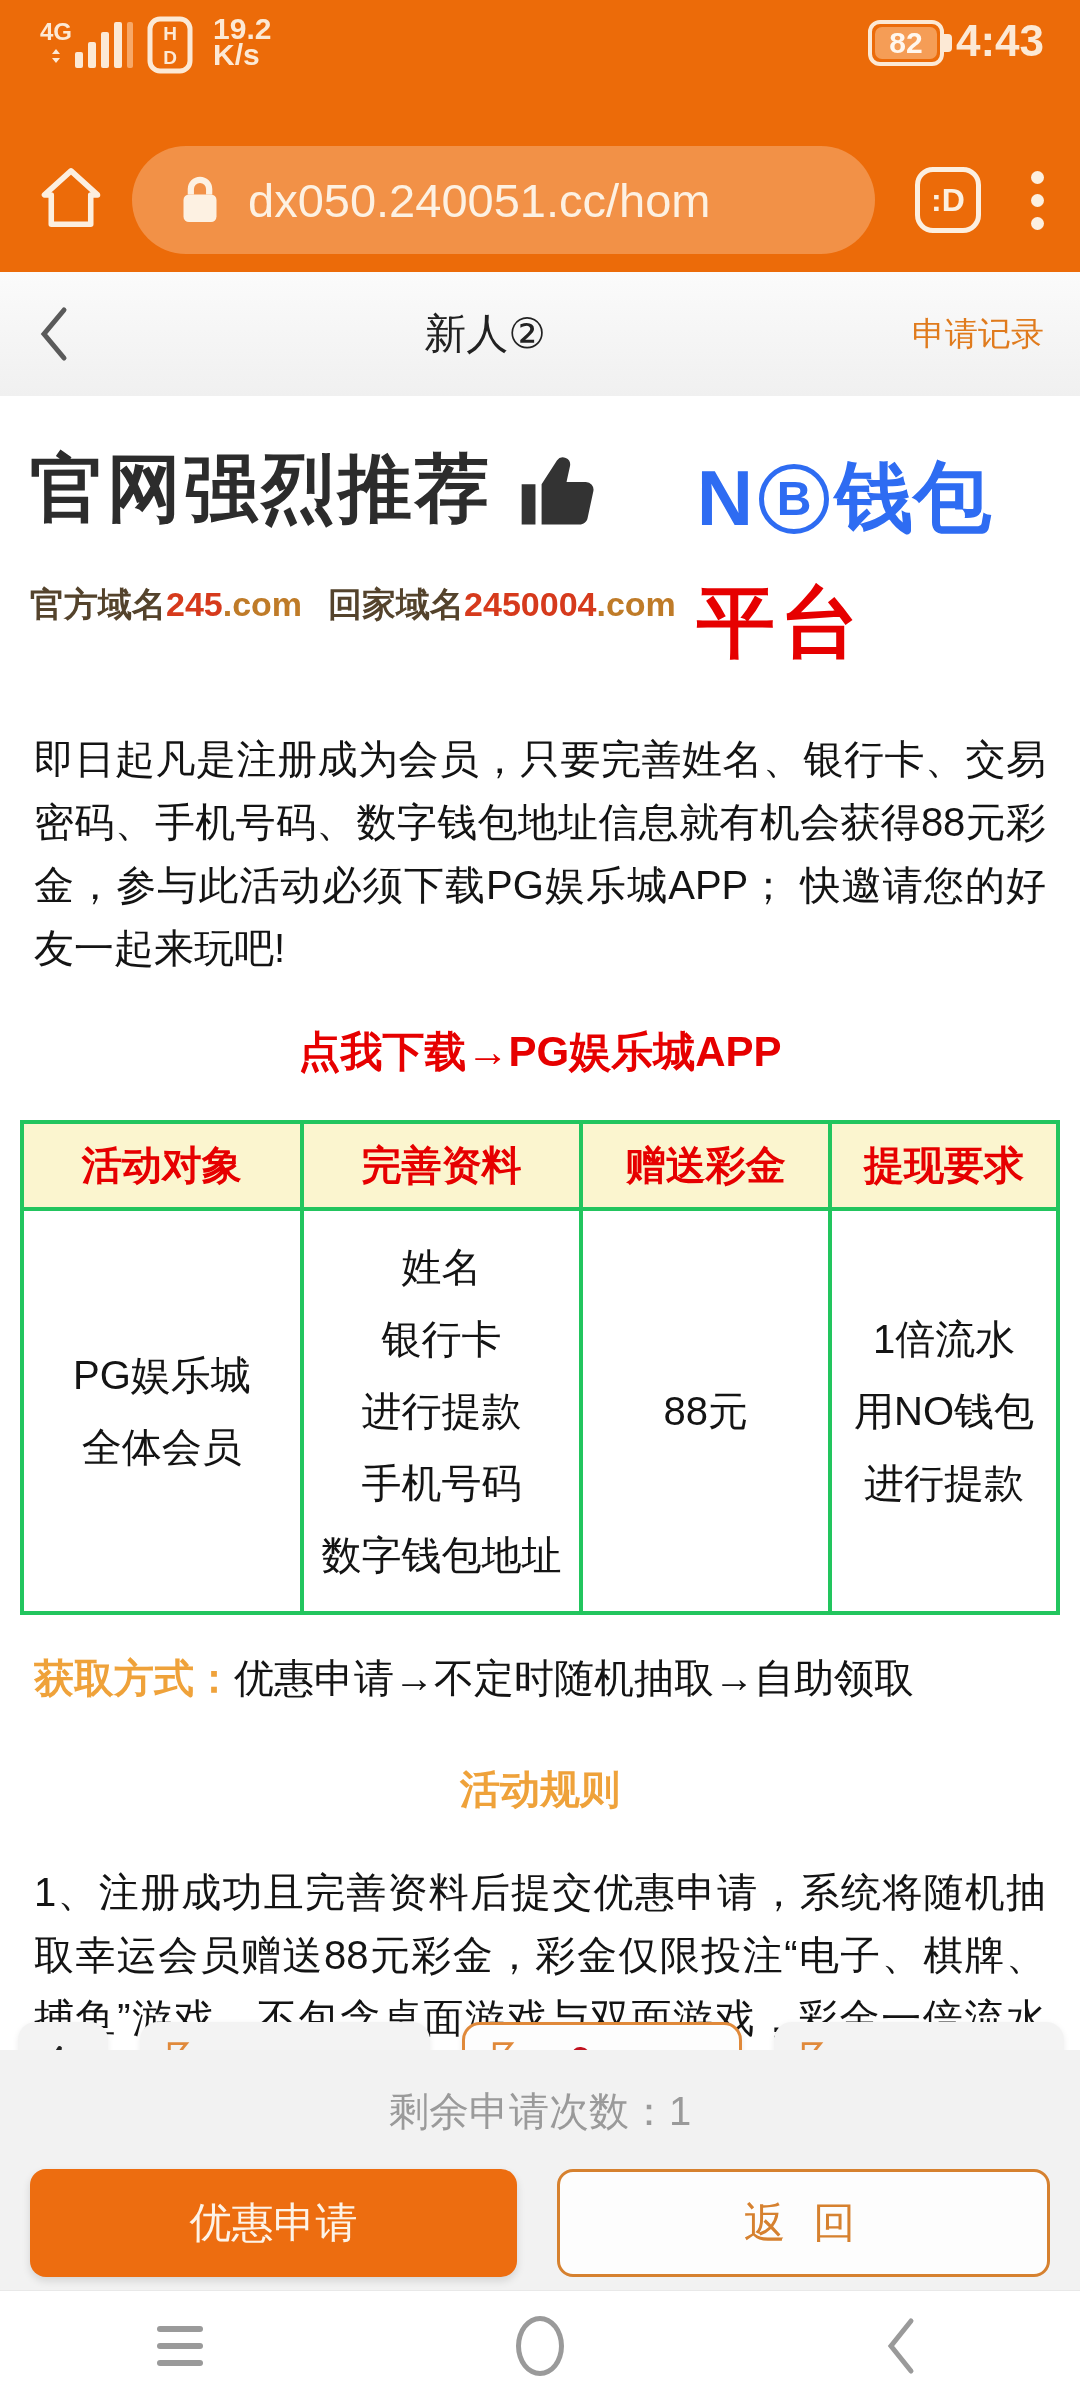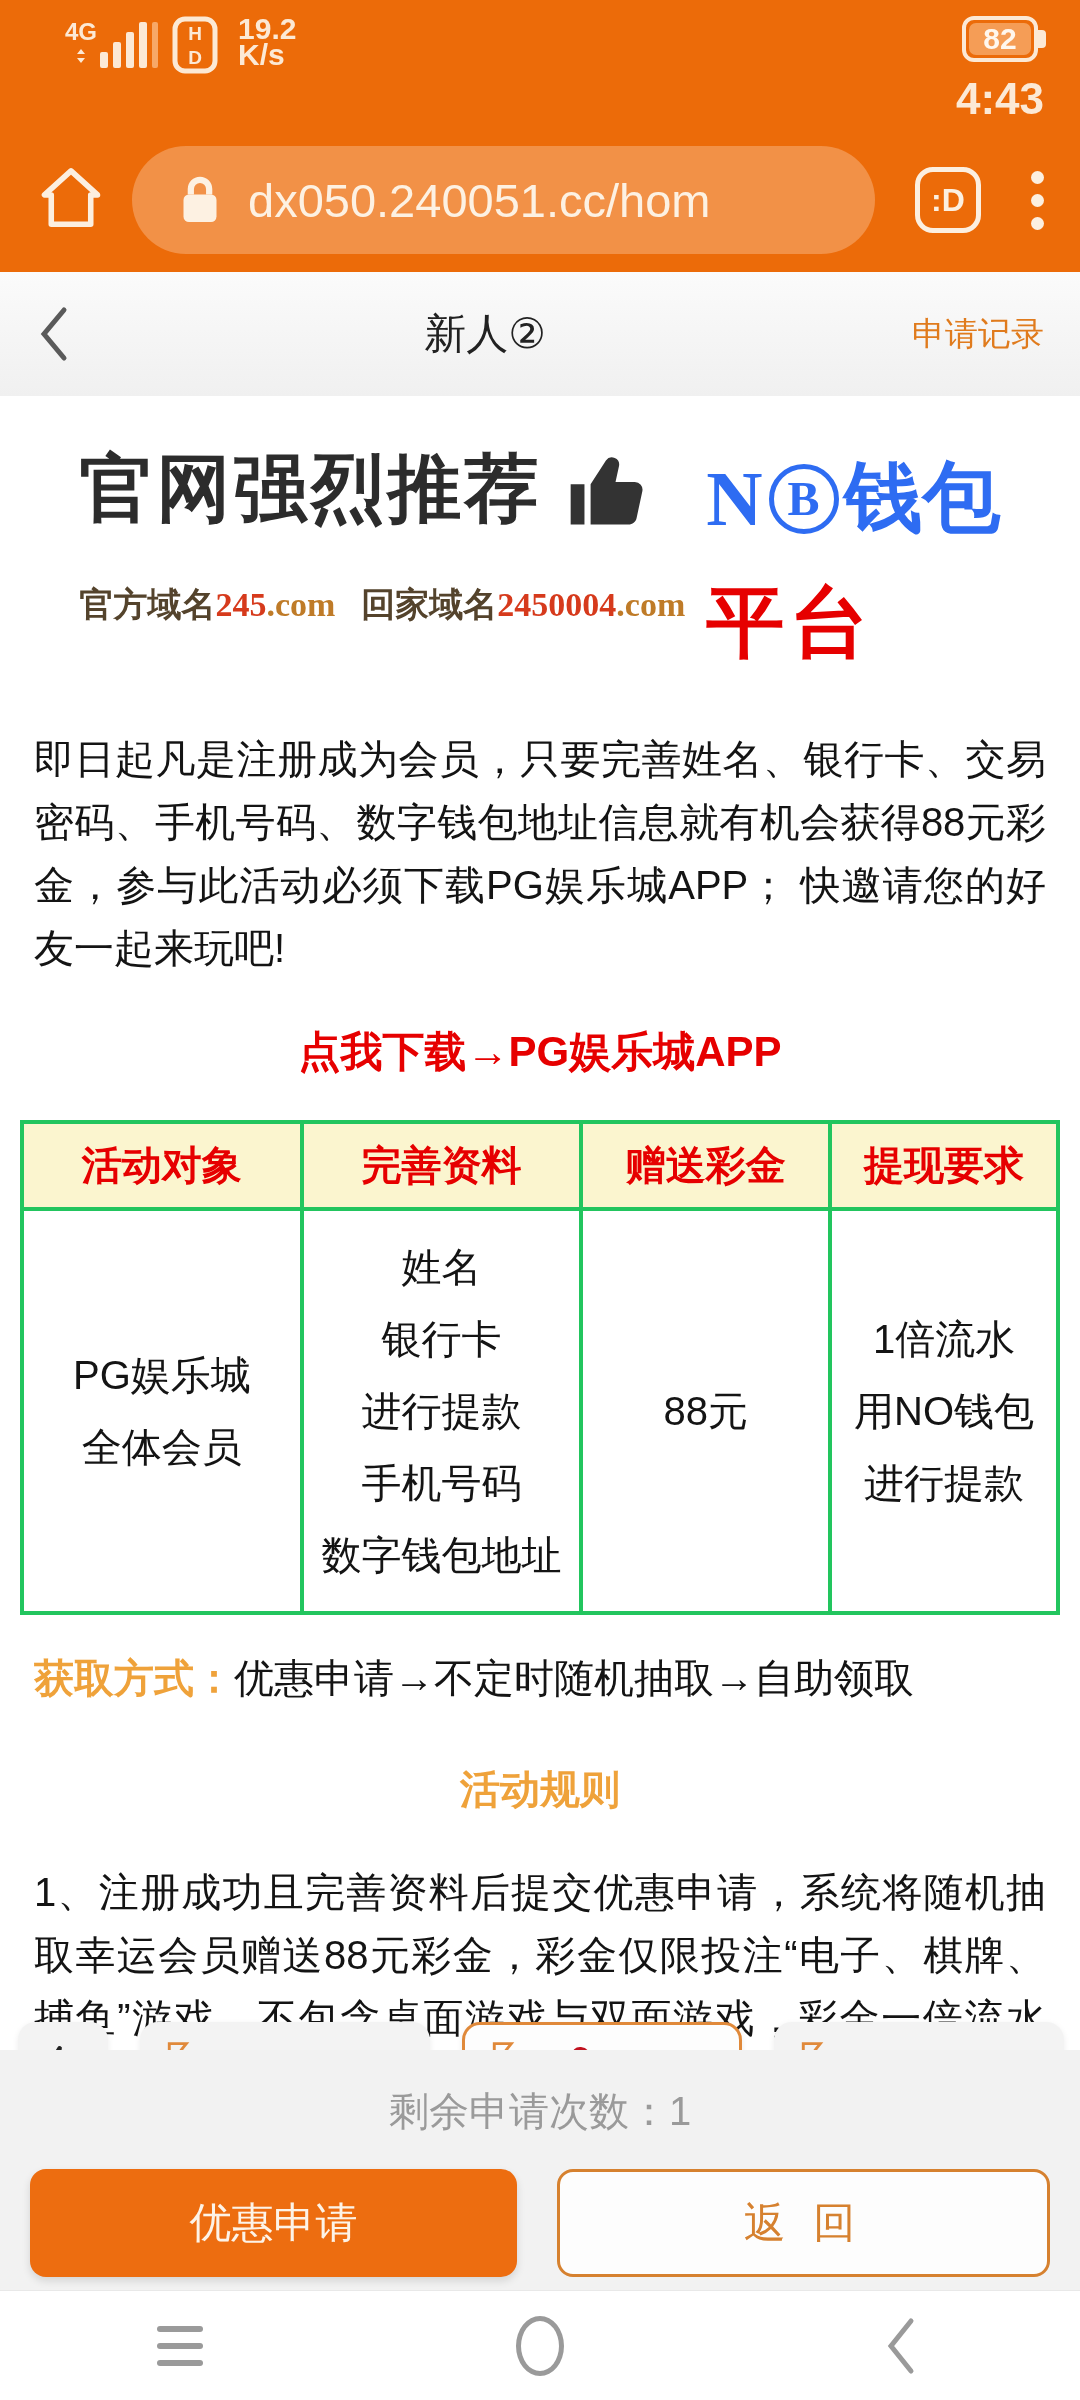--- a/index.html
+++ b/index.html
@@ -3,26 +3,26 @@
 <meta charset="utf-8">
 <style>
   * { margin:0; padding:0; box-sizing:border-box; }
   html,body { background:#ddd; }
   body { font-family:"Liberation Sans","DejaVu Sans",sans-serif; }
   .screen { position:relative; width:1080px; height:2400px; margin:0 auto; background:#fff; overflow:hidden; }
 
   
   .chrome { position:absolute; top:0; left:0; width:1080px; height:272px; background:#ec6b09; color:#fce9d5; }
   .status-bar { display:flex; justify-content:space-between; align-items:flex-start; padding:16px 36px 0 40px; }
-  .sb-left { display:flex; align-items:flex-start; gap:14px;margin-left:25px; }
+  .sb-left { display:flex; align-items:flex-start; gap:14px; }
   .net-group { display:flex; align-items:flex-end; gap:3px; }
   .net-4g { font-size:24px; font-weight:bold; line-height:20px; letter-spacing:0; }
   .net-col { display:flex; flex-direction:column; align-items:center; }
   .sb-speed { font-size:30px; line-height:26px; font-weight:bold; margin-left:6px; }
-  .sb-right { display:flex; align-items:center; gap:12px;flex-direction:column; }
+  .sb-right { display:flex; align-items:flex-end; gap:12px; }
   .battery { position:relative; width:76px; height:46px; border:4px solid #fce9d5; border-radius:12px; }
   .battery:after { content:""; position:absolute; right:-12px; top:10px; width:8px; height:18px; background:#fce9d5; border-radius:0 4px 4px 0; }
   .battery-fill { position:absolute; inset:3px; background:#f59d56; border-radius:7px; display:flex; align-items:center; justify-content:center; font-size:30px; font-weight:bold; color:#fff7ee; }
   .clock { font-size:44px; font-weight:bold; color:#fce9d5; }
 
   .address-row { position:absolute; top:140px; left:0; width:1080px; height:120px; display:flex; align-items:center; padding:0 26px 0 34px; gap:24px; }
   .home-btn { flex:0 0 auto; }
   .url-pill { flex:1 1 auto; height:108px; background:#f29147; border-radius:54px; display:flex; align-items:center; padding:0 30px 0 46px; overflow:hidden; }
   .url-text { font-size:47px; color:#fdf1e2; white-space:nowrap; overflow:hidden; margin-left:26px; }
   .sticker-btn { flex:0 0 auto; width:66px; height:66px; border:5px solid #fcefe0; border-radius:18px; display:flex; align-items:center; justify-content:center; font-size:32px; font-weight:bold; color:#fcefe0; margin-left:16px; }
@@ -32,21 +32,21 @@
   
   .page-header { position:absolute; top:272px; left:0; width:1080px; height:124px;
     background:linear-gradient(#fbfbfb,#f0f0f0); display:flex; align-items:center; padding:0 36px; }
   .back-btn { width:60px; display:flex; align-items:center; }
   .page-title { flex:1; text-align:center; font-size:42px; color:#222; }
   .header-action { width:170px; text-align:right; font-size:33px; color:#e07b1d; }
 
   
   .content { position:absolute; top:396px; left:0; width:1080px; height:1654px; background:#fff; overflow:hidden; }
 
-  .banner { display:flex; justify-content:center; align-items:flex-start; gap:21px; margin-top:44px; padding:0 30px;font-family:Liberation Serif, serif; }
+  .banner { display:flex; align-items:flex-start; gap:21px; margin-top:44px; padding:0 30px; }
   .banner-left { display:flex; flex-direction:column; }
   .banner-row1 { display:flex; align-items:center; gap:22px; }
   .banner-headline { font-size:74px; font-weight:900; color:#2c2c2c; letter-spacing:3px; white-space:nowrap; }
   .banner-domains { margin-top:42px; font-size:34px; font-weight:bold; white-space:nowrap; }
   .dom-label { color:#54432c; }
   .dom-num { color:#d63a1c; }
   .dom-com { color:#bf7b28; }
   .dom-gap { display:inline-block; width:26px; }
   .banner-right { display:flex; flex-direction:column; align-items:flex-start; gap:20px; padding-top:6px; }
   .wallet-line { display:flex; align-items:center; gap:6px; font-size:78px; font-weight:900; color:#2e6cf2; white-space:nowrap; }

